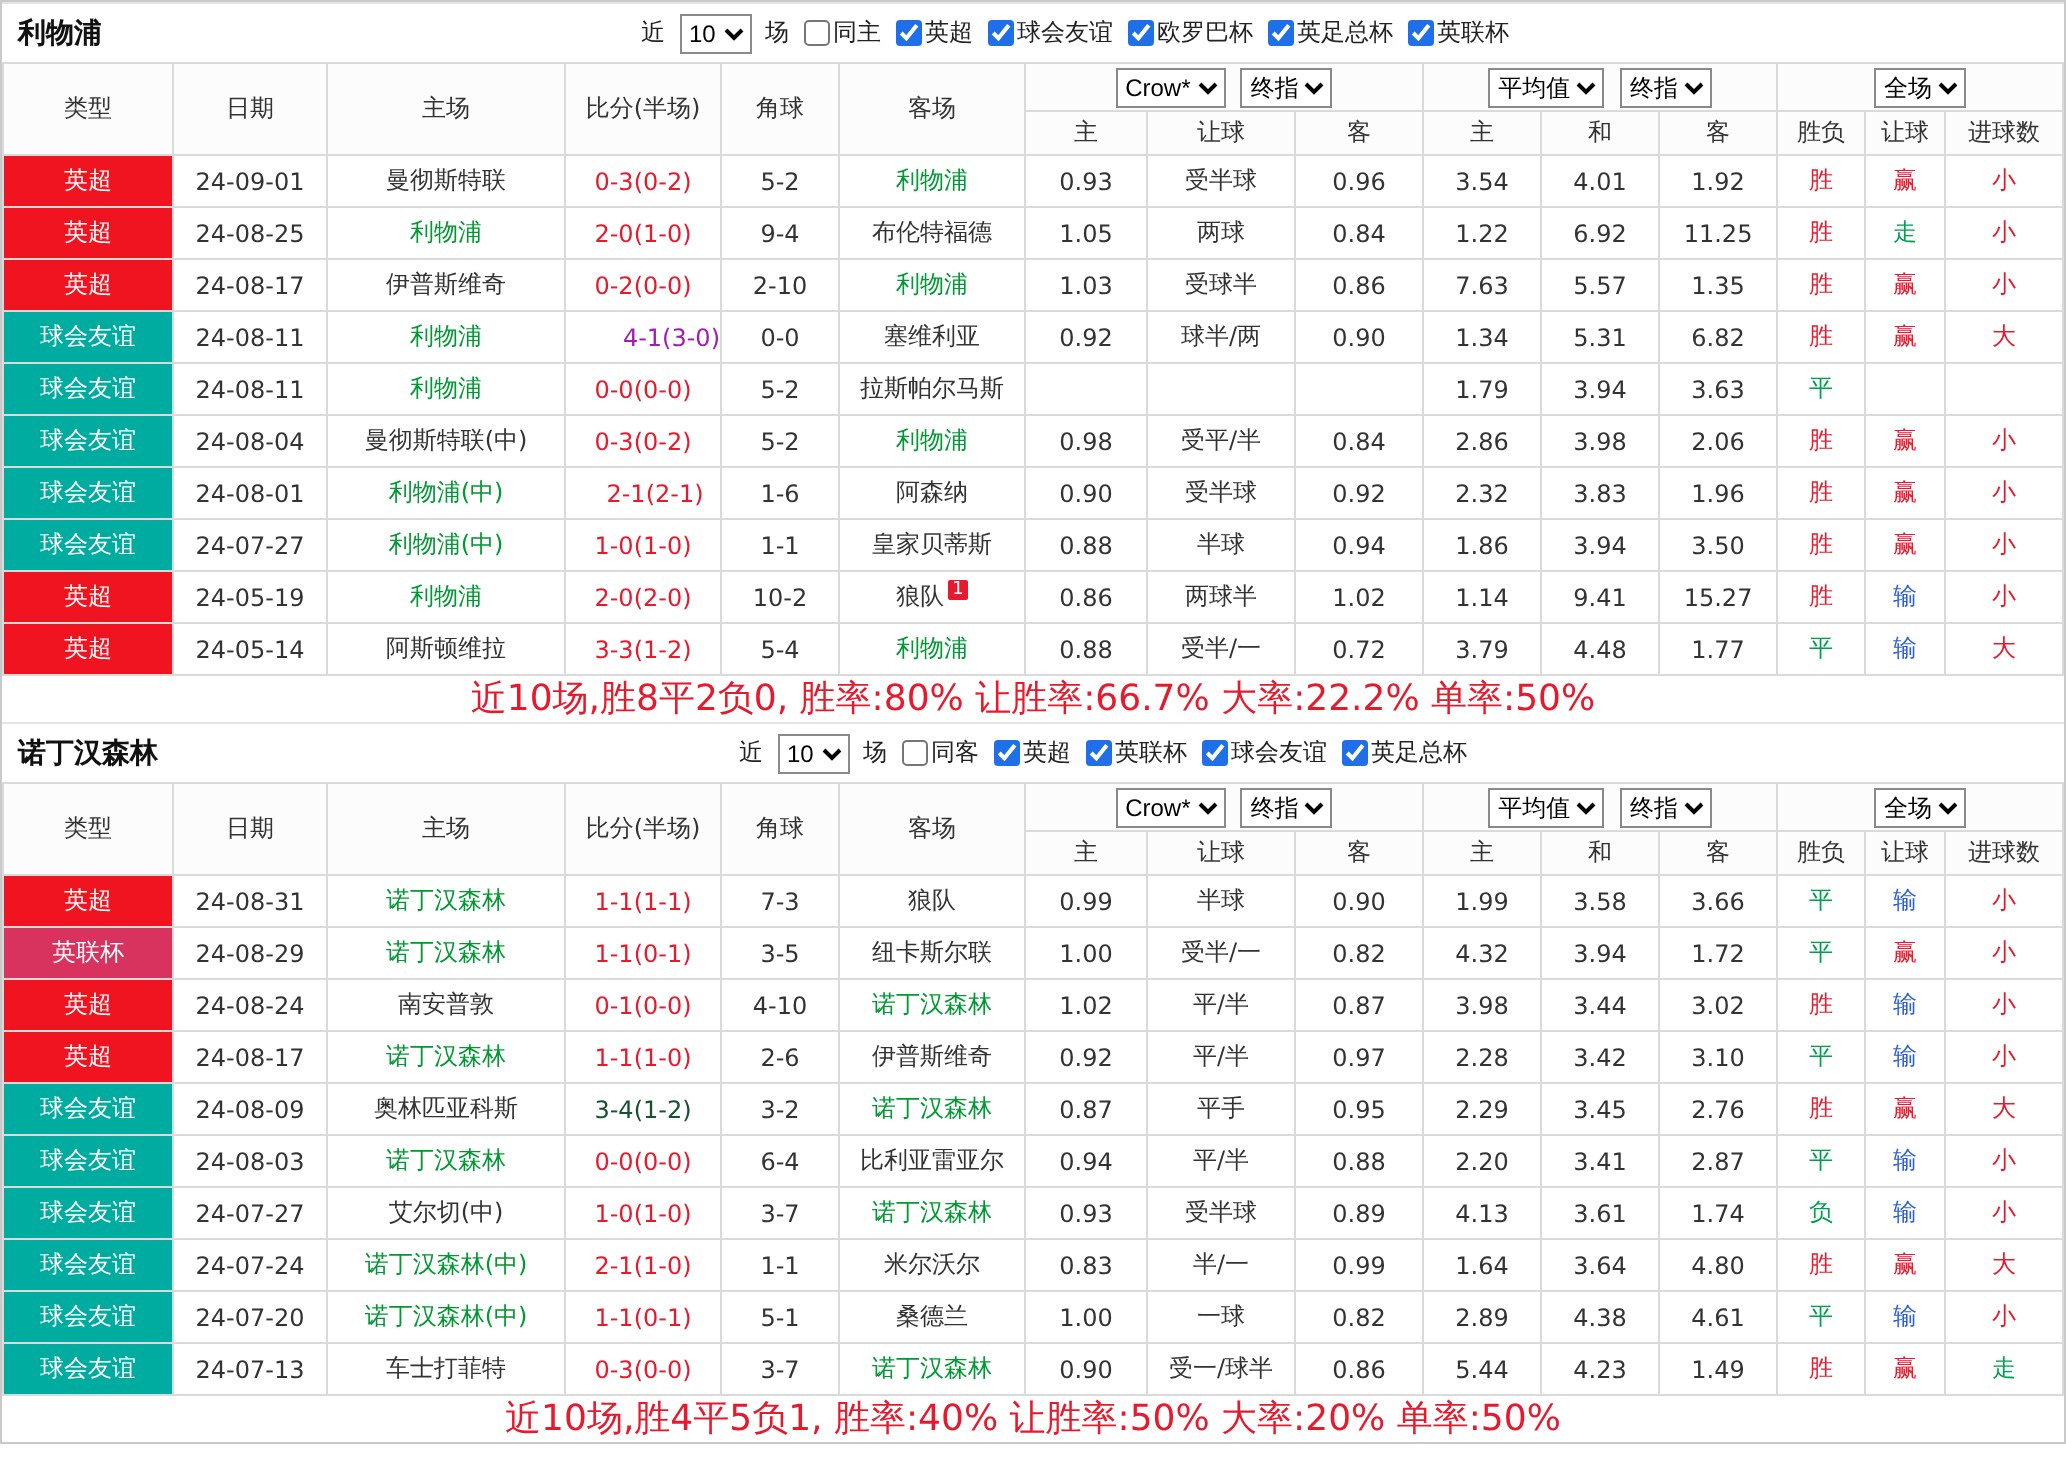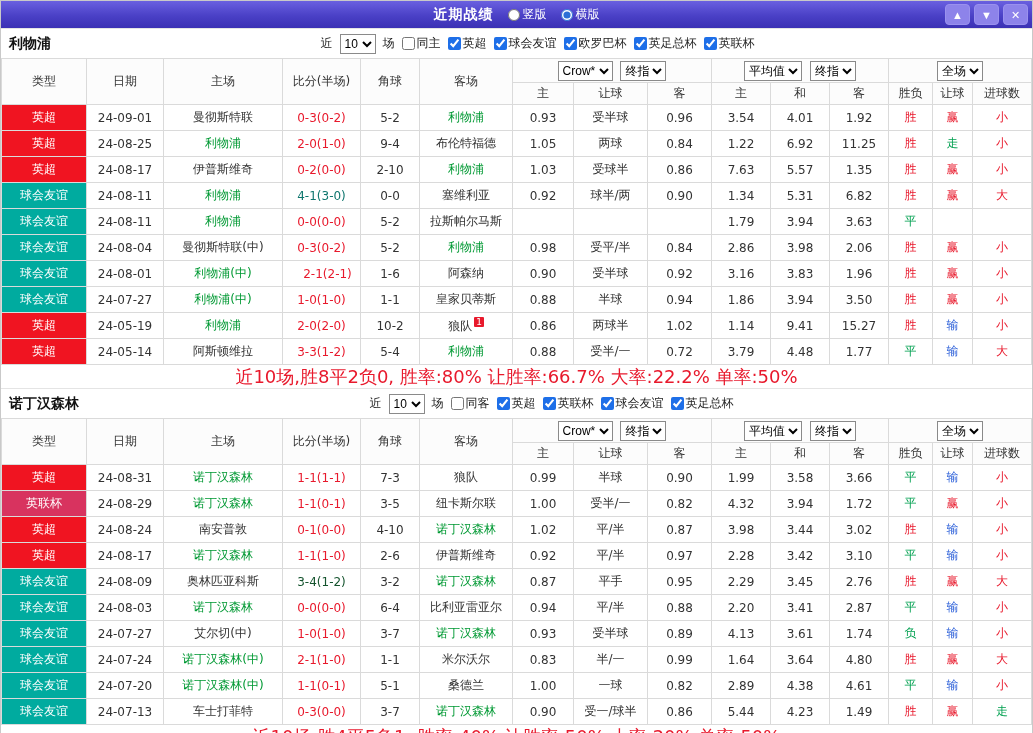--- a/index.html
+++ b/index.html
@@ -40,38 +40,20 @@
     border-radius:1px; margin-left:2px; vertical-align:super; }
 
   
   .summary { height:23px; line-height:23px; text-align:center; font-size:18px; }
 </style>
 </head>
 <body>
 
 <div class="page">
 
-  <header class="titlebar">
-    <div class="title-group">
-      <span class="panel-title">近期战绩</span>
-      <label class="layout-radio">
-        <input type="radio" name="layout" style="">
-        <span>竖版</span>
-      </label>
-      <label class="layout-radio">
-        <input type="radio" name="layout" checked="" style="">
-        <span>横版</span>
-      </label>
-    </div>
-    <div class="win-btns">
-      <button class="win-btn">▲</button>
-      <button class="win-btn">▼</button>
-      <button class="win-btn">✕</button>
-    </div>
-  </header>
 
   <div id="sections">
   <section class="team-section">
     <div class="section-head">
       <span class="team-name">利物浦</span>
       <div class="filters">
         <span>近</span>
         <select class="count-select"><option value="10" selected="">10</option></select>
         <span>场</span>
         <label class="chk">
@@ -201,21 +183,21 @@
               <td>5.57</td>
               <td>1.35</td>
               <td style="color: rgb(232, 25, 44);">胜</td>
               <td style="color: rgb(232, 25, 44);">赢</td>
               <td style="color: rgb(232, 25, 44);">小</td>
             </tr>
             <tr>
               <td class="type-cell" style="background: rgb(0, 171, 159);">球会友谊</td>
               <td>24-08-11</td>
               <td><span style="color: rgb(0, 153, 51);">利物浦</span></td>
-              <td class="score-cell" style="color: #0f766e;">4-1(3-0)</td>
+              <td class="score-cell" style="color: #a21caf; text-align: right;">4-1(3-0)</td>
               <td>0-0</td>
               <td><span>塞维利亚</span></td>
               <td>0.92</td>
               <td>球半/两</td>
               <td>0.90</td>
               <td>1.34</td>
               <td>5.31</td>
               <td>6.82</td>
               <td style="color: rgb(232, 25, 44);">胜</td>
               <td style="color: rgb(232, 25, 44);">赢</td>
@@ -258,21 +240,21 @@
             <tr>
               <td class="type-cell" style="background: rgb(0, 171, 159);">球会友谊</td>
               <td>24-08-01</td>
               <td><span style="color: rgb(0, 153, 51);">利物浦(中)</span></td>
               <td class="score-cell" style="color: rgb(232, 25, 44); padding-left: 12px;">2-1(2-1)</td>
               <td>1-6</td>
               <td><span>阿森纳</span></td>
               <td>0.90</td>
               <td>受半球</td>
               <td>0.92</td>
-              <td>3.16</td>
+              <td>2.32</td>
               <td>3.83</td>
               <td>1.96</td>
               <td style="color: rgb(232, 25, 44);">胜</td>
               <td style="color: rgb(232, 25, 44);">赢</td>
               <td style="color: rgb(232, 25, 44);">小</td>
             </tr>
             <tr>
               <td class="type-cell" style="background: rgb(0, 171, 159);">球会友谊</td>
               <td>24-07-27</td>
               <td><span style="color: rgb(0, 153, 51);">利物浦(中)</span></td>

